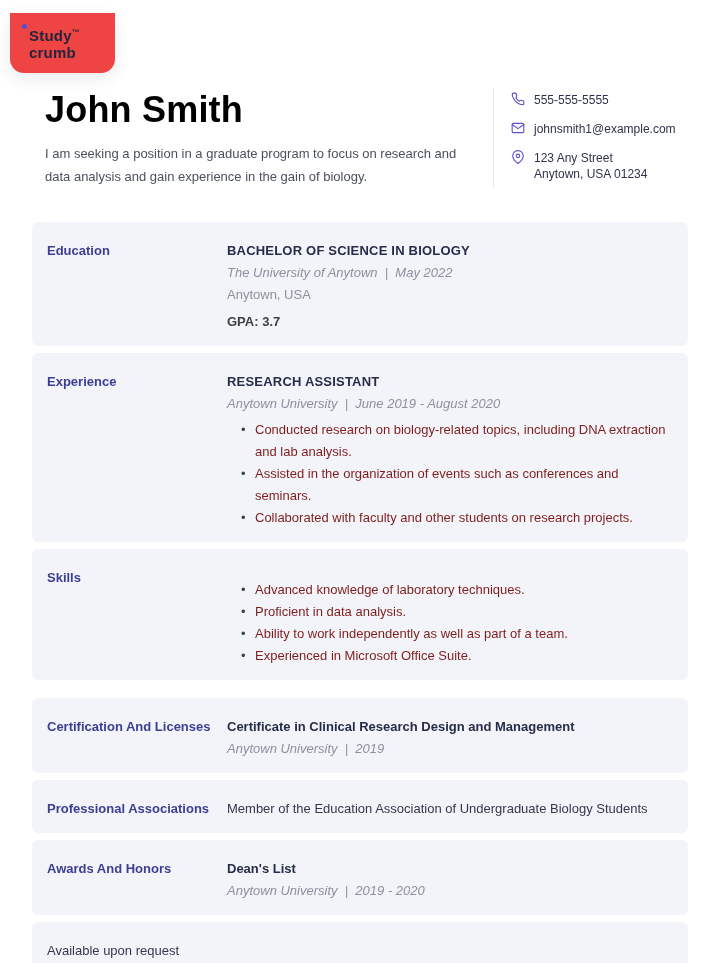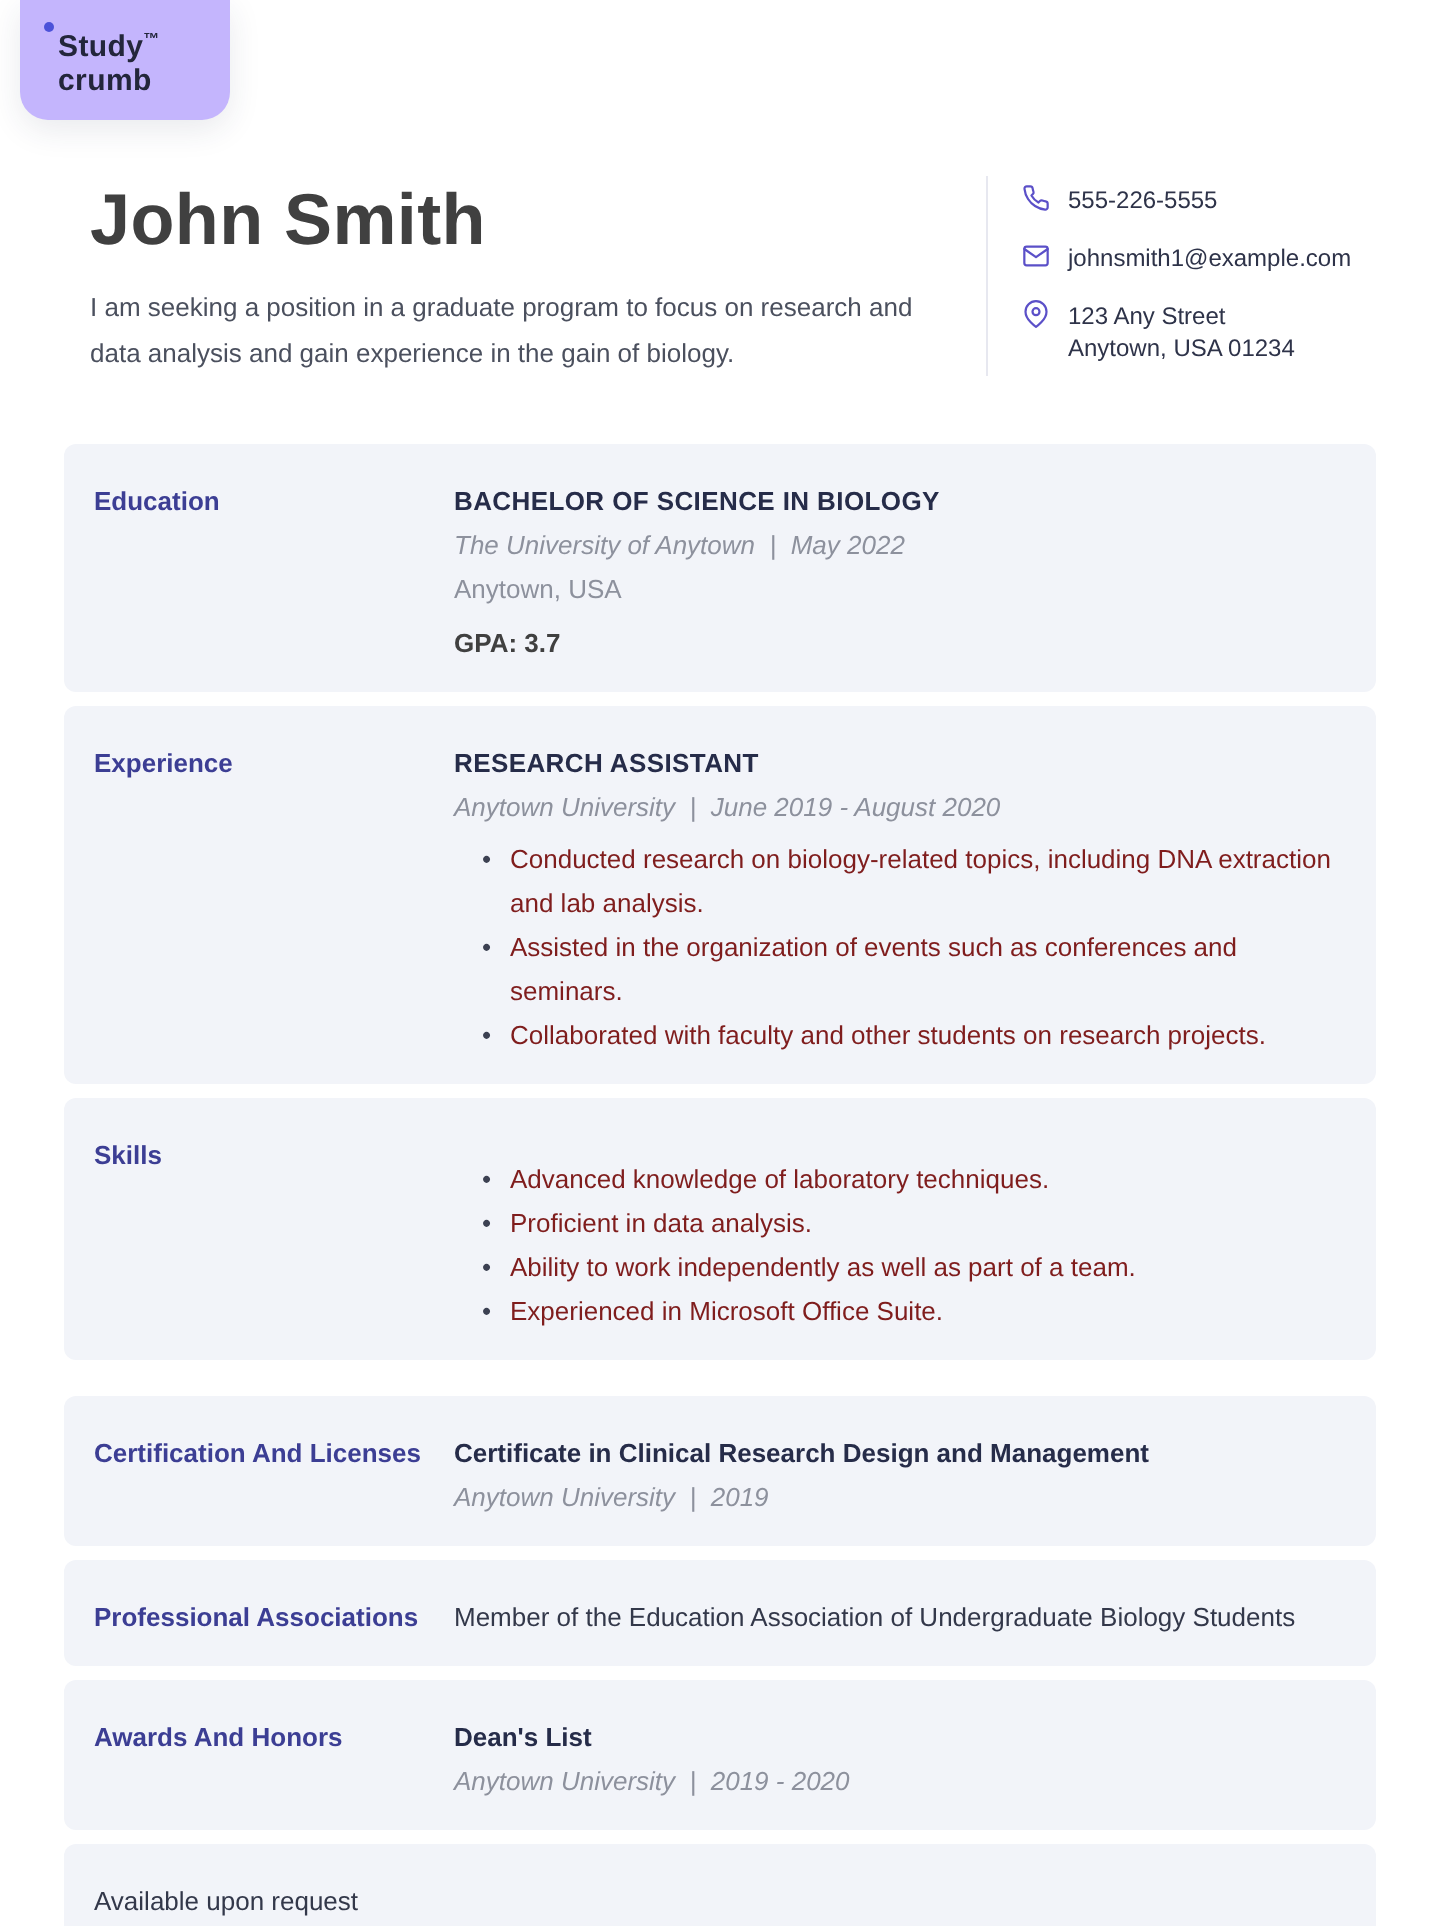--- a/index.html
+++ b/index.html
@@ -8,23 +8,23 @@
     background: #ffffff;
     font-family: "Liberation Sans", sans-serif;
     color: #3c4152;
     overflow: hidden;
     position: relative;
   }
 
   
   .logo-card {
     position: absolute;
-    left: 10px; top: 0;
+    left: 10px; top: 13px;
     width: 105px; height: 60px;
-    background: #c4b5fd;
+    background: #ef4444;
     border-radius: 0 0 14px 14px;
     box-shadow: 0 5px 16px rgba(40,45,80,0.10);
     padding: 11px 0 0 19px;
     cursor: pointer;
   }
   .logo-text {
     font-size: 15px;
     font-weight: 700;
     letter-spacing: 0.2px;
     color: #23263b;
@@ -43,21 +43,21 @@
 
   
   .header {
     display: flex;
     margin: 88px 30px 0 45px;
   }
   .header-left { flex: 1; padding-right: 20px; }
   .person-name {
     font-size: 36px;
     font-weight: 700;
-    color: #404040;
+    color: #000000;
     line-height: 44px;
     letter-spacing: 0.2px;
   }
   .summary {
     margin-top: 10px;
     max-width: 432px;
     font-size: 13px;
     line-height: 23px;
     color: #4b505e;
   }
@@ -145,21 +145,21 @@
 <div class="header">
   <div class="header-left">
     <div class="person-name">John Smith</div>
     <p class="summary">I am seeking a position in a graduate program to focus on research and data analysis and gain experience in the gain of biology.</p>
   </div>
   <div class="contact-col">
     <div class="contact-row">
       <svg width="14" height="14" viewBox="0 0 24 24">
           <path class="icon-stroke" d="M22 16.92v3a2 2 0 0 1-2.18 2 19.79 19.79 0 0 1-8.63-3.07 19.5 19.5 0 0 1-6-6 19.79 19.79 0 0 1-3.07-8.67A2 2 0 0 1 4.11 2h3a2 2 0 0 1 2 1.72 12.84 12.84 0 0 0 .7 2.81 2 2 0 0 1-.45 2.11L8.09 9.91a16 16 0 0 0 6 6l1.27-1.27a2 2 0 0 1 2.11-.45 12.84 12.84 0 0 0 2.81.7A2 2 0 0 1 22 16.92z"></path>
         </svg>
-      <span>555-226-5555</span>
+      <span>555-555-5555</span>
     </div>
     <div class="contact-row">
       <svg width="14" height="14" viewBox="0 0 24 24">
           <rect class="icon-stroke" x="2" y="4" width="20" height="16" rx="2"></rect>
           <polyline class="icon-stroke" points="22,6 12,13 2,6"></polyline>
         </svg>
       <span>johnsmith1@example.com</span>
     </div>
     <div class="contact-row">
       <svg width="14" height="14" viewBox="0 0 24 24">

